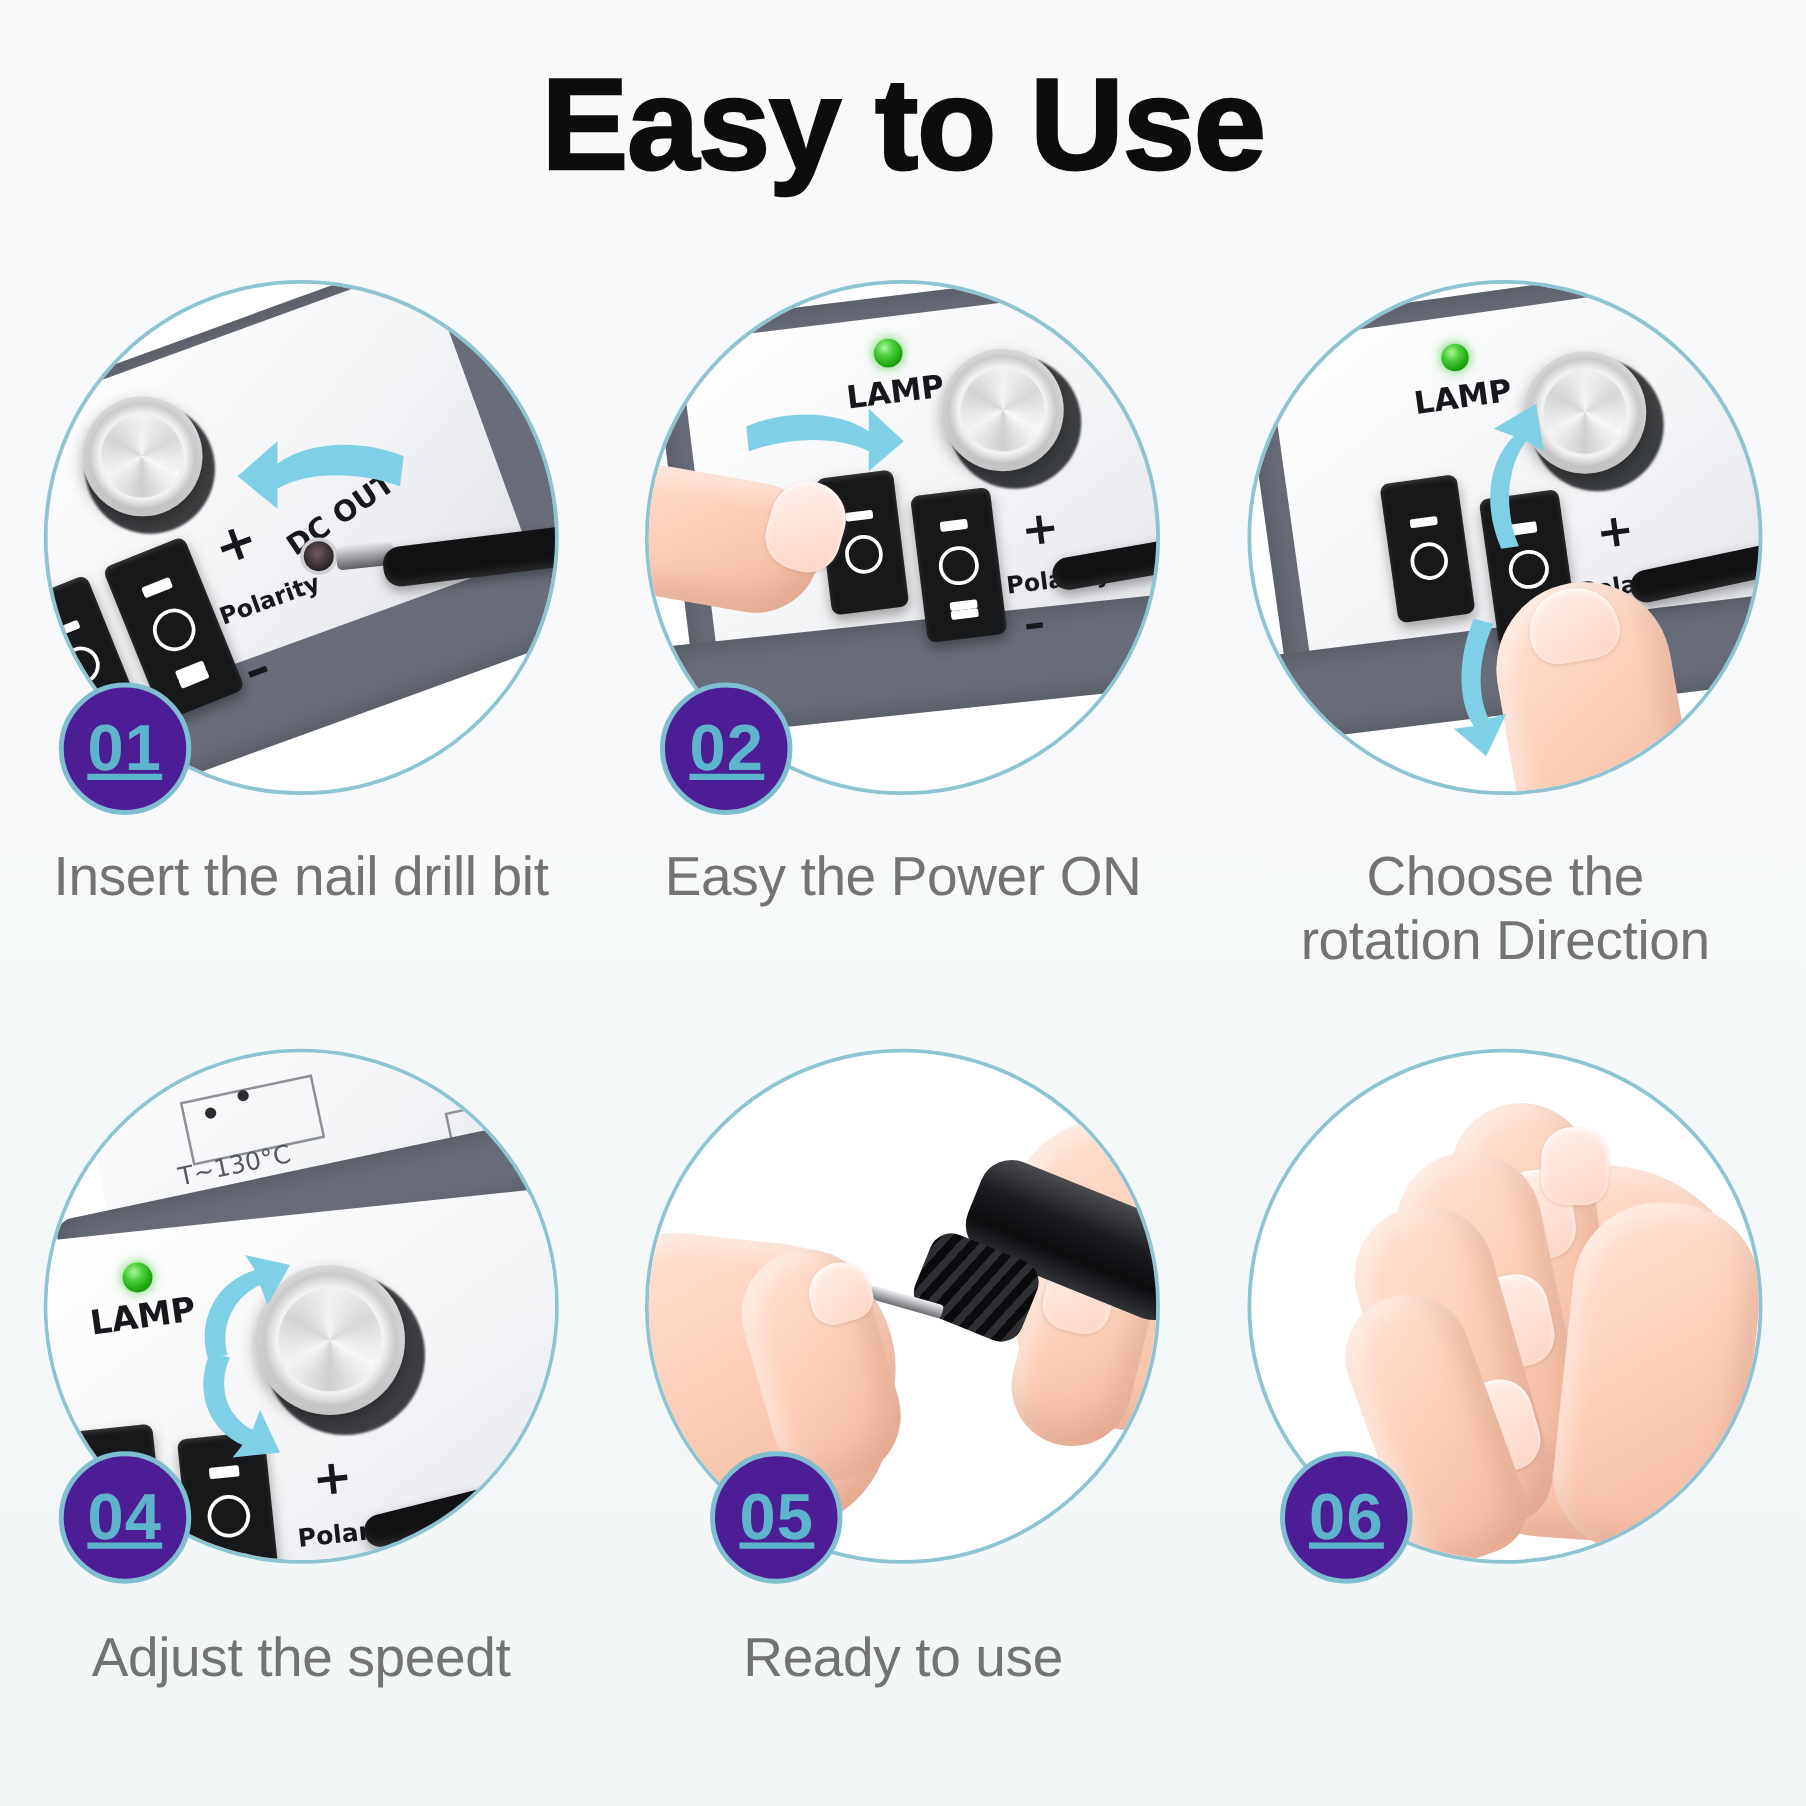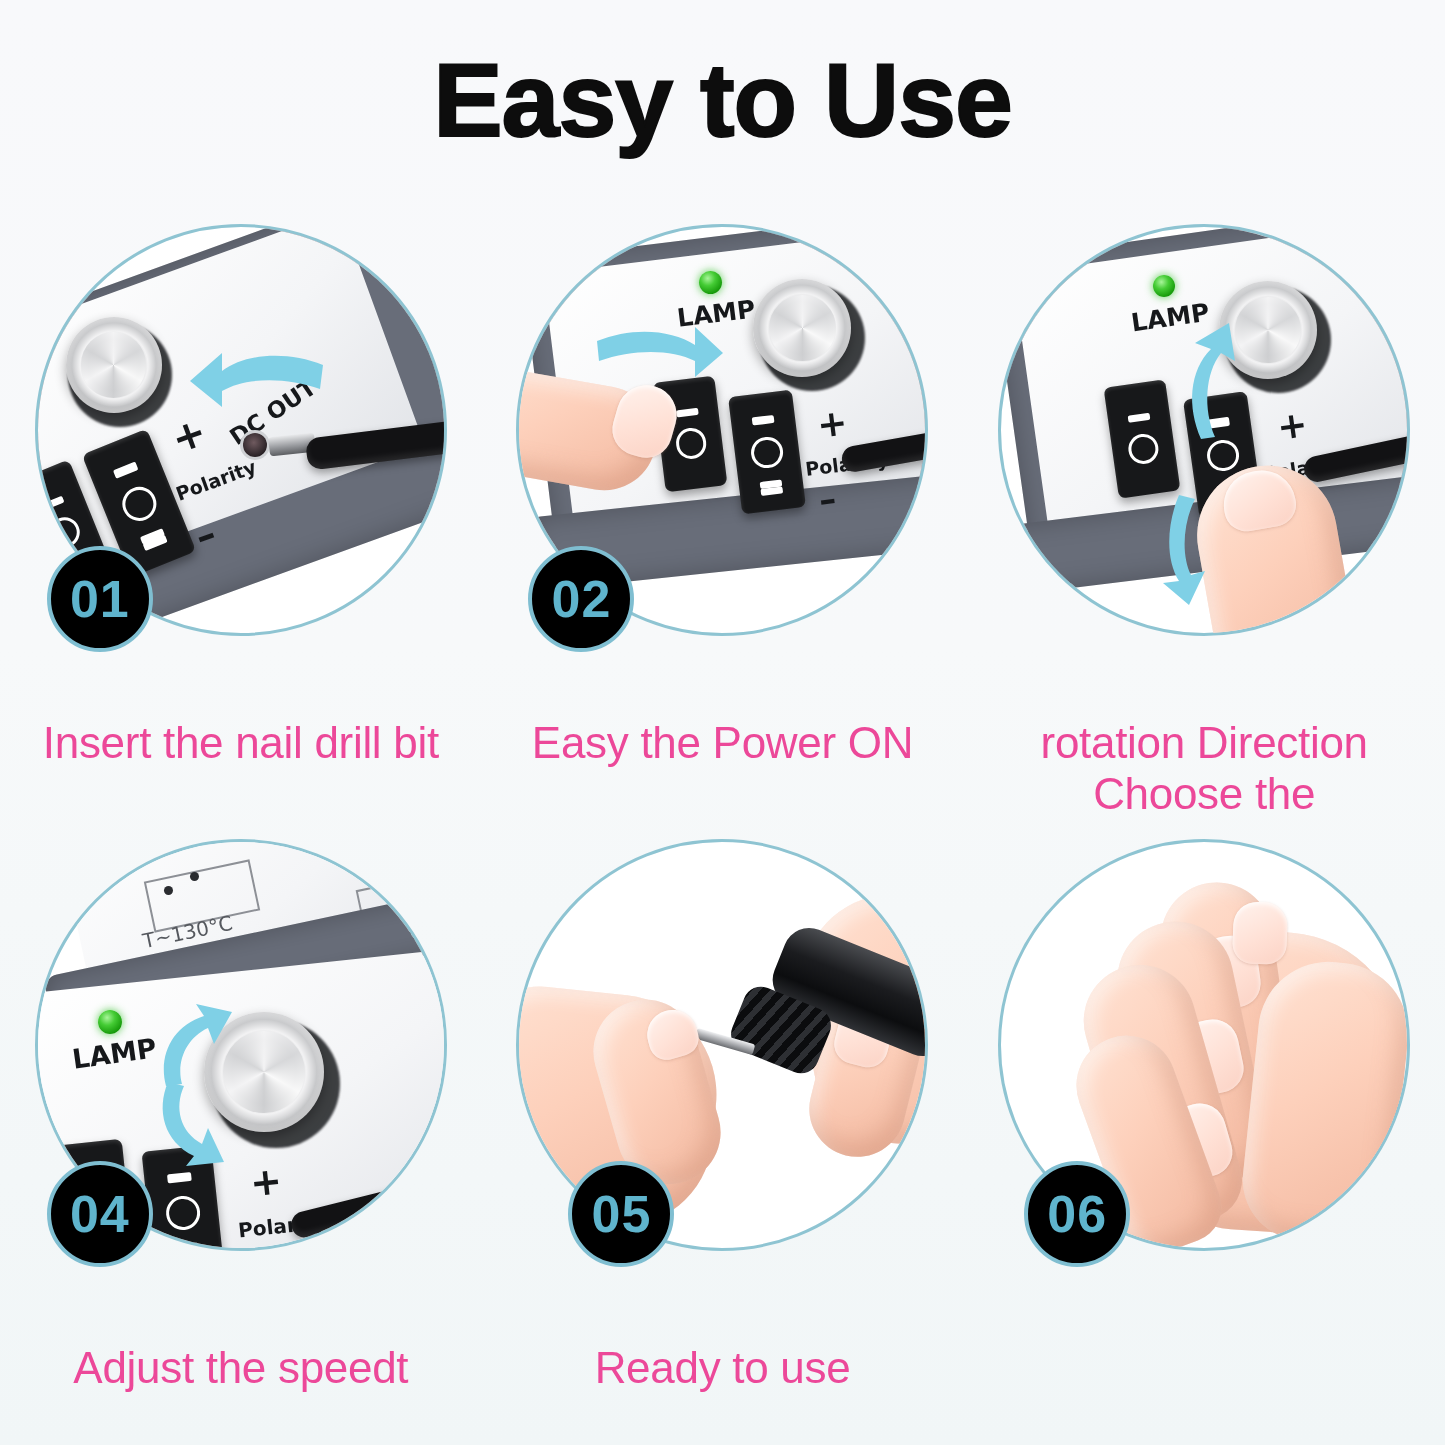--- a/index.html
+++ b/index.html
@@ -39,36 +39,35 @@
     border-radius:50%;
     border:3px solid #8ec4d2;
     background:#ffffff;
     overflow:hidden;
   }
 
   
   .badge{
     position:absolute;left:12px;bottom:-16px;
     width:98px;height:98px;border-radius:50%;
-    background:#000000;border:4px solid #7fbed1;
+    background:#4c1d95;border:4px solid #7fbed1;
     display:flex;align-items:center;justify-content:center;
     font-size:52px;font-weight:bold;color:#5fb4cd;
-    letter-spacing:1px;z-index:6;
+    letter-spacing:1px;z-index:6;text-decoration:underline;
   }
   .step3 .badge,.step6 .badge{left:26px;}
   .step5 .badge{left:52px;}
 
   
   .caption{
     position:absolute;top:452px;left:0;width:100%;
     text-align:center;
     font-size:44px;line-height:1.16;
-    color:#ec4899;font-weight:normal;
+    color:#737373;font-weight:normal;
     letter-spacing:-0.3px;
-    margin-top:41px;
   }
   .r2 .caption{top:462px;}
 
   
   .scene{position:absolute;inset:0;}
 
   
   .body-gray{
     position:absolute;background:#686d79;
     box-shadow:inset 0 0 26px rgba(0,0,0,.25);
@@ -306,22 +305,22 @@
           </div>
           <div class="arrow" style="left:148px;top:268px;">
             <svg width="70" height="112" viewBox="0 0 70 112">
               <path d="M30 0 C18 28, 16 64, 30 86 L14 88 L40 110 L56 76 L42 80 C32 60, 34 28, 46 4 Z" fill="#7fd0e6"></path>
             </svg>
           </div>
         </div>
       </div>
     </div>
     <div class="caption">
+      <div>Choose the</div>
       <div>rotation Direction</div>
-      <div>Choose the</div>
     </div>
   </div>
 
   <div class="step step4 r2">
     <div class="circle-wrap">
       <div class="circle">
         <div class="scene">
 
           <div class="panel-white" style="width:460px;height:190px;left:30px;top:-78px;transform:rotate(-12deg);border-radius:6px;"></div>
           <div class="diag" style="width:104px;height:48px;left:110px;top:28px;transform:rotate(-12deg);"></div>

